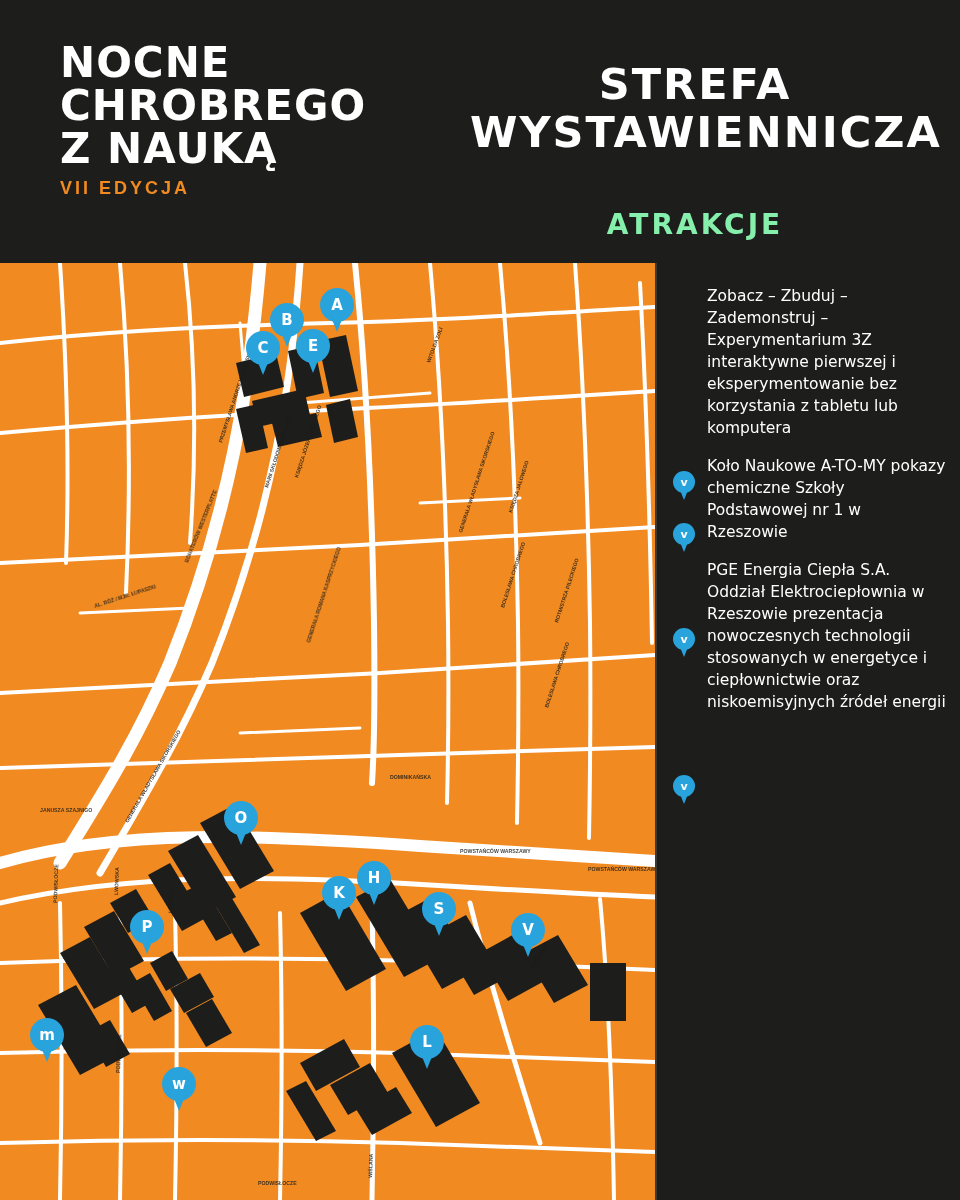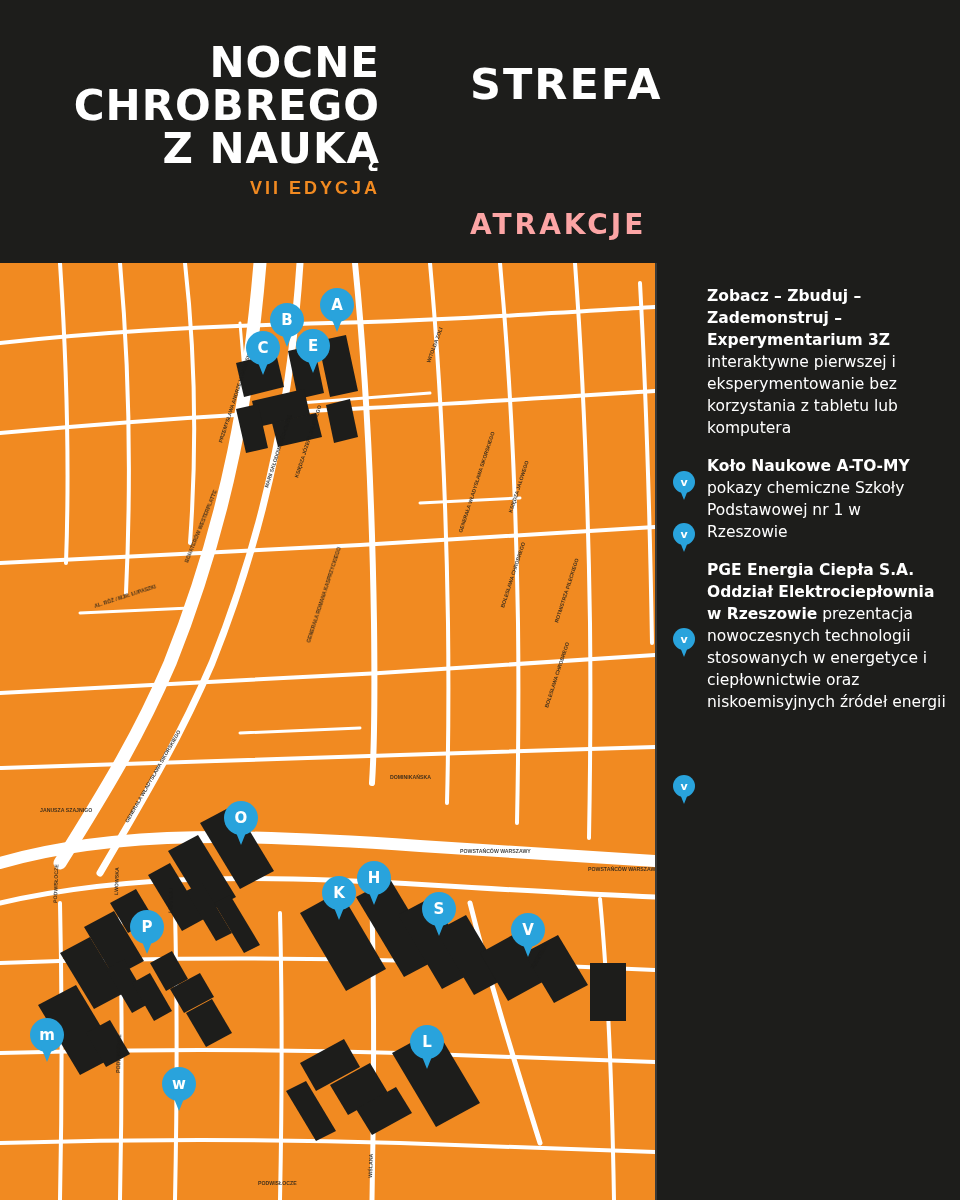--- a/index.html
+++ b/index.html
@@ -7,38 +7,38 @@
     width:960px;height:1200px;overflow:hidden;
     background:#1a1a1a;
     font-family:"Liberation Sans", sans-serif;
     -webkit-font-smoothing:antialiased;
   }
   .page{position:relative;width:960px;height:1200px;background:#1d1d1b;}
 
   
   .header{position:absolute;left:0;top:0;width:960px;height:263px;background:#1d1d1b;}
 
-  .logo{position:absolute;left:60px;top:42px;width:320px;color:#fff;text-align:right;}
+  .logo{position:absolute;left:60px;top:42px;width:320px;color:#fff;text-align:left;}
   .logo .l1,.logo .l2,.logo .l3{
     font-weight:bold;letter-spacing:1px;line-height:1.02;
     font-family:"DejaVu Sans", sans-serif;
   }
   .logo .l1{font-size:42px;}
   .logo .l2{font-size:42px;}
   .logo .l3{font-size:42px;}
   .logo .edycja{color:#f18a21;font-size:18px;letter-spacing:3px;font-weight:bold;margin-top:8px;}
 
-  .title{position:absolute;left:470px;top:60px;width:450px;text-align:left;color:#fff;}
+  .title{position:absolute;left:470px;top:60px;width:450px;text-align:center;color:#fff;}
   .title .t1,.title .t2{
     font-size:43px;font-weight:bold;letter-spacing:2px;line-height:1.12;
     font-family:"DejaVu Sans", sans-serif;
   }
   .subtitle{
-    position:absolute;left:470px;top:208px;width:450px;text-align:left;
-    color:#fca5a5;font-size:28px;font-weight:bold;letter-spacing:3px;
+    position:absolute;left:470px;top:208px;width:450px;text-align:center;
+    color:#86efac;font-size:28px;font-weight:bold;letter-spacing:3px;
     font-family:"DejaVu Sans", sans-serif;
   }
   .notch{
     position:absolute;left:727px;top:263px;width:0;height:0;
     border-left:17px solid transparent;border-right:17px solid transparent;
     border-top:16px solid #1d1d1b;z-index:5;
   }
 
   
   .map-wrap{position:absolute;left:0;top:263px;width:655px;height:937px;overflow:hidden;background:#f18a21;}
@@ -60,21 +60,21 @@
 
   
   .panel{position:absolute;left:655px;top:263px;width:305px;height:937px;background:#1d1d1b;}
   .divider{position:absolute;left:655px;top:263px;width:2px;height:937px;background:#3a3a38;}
   .attr-list{position:absolute;left:0;top:22px;width:305px;}
   .attr{position:relative;padding:0 14px 0 52px;margin-bottom:16px;}
   .attr .txt{
     color:#fff;font-size:15.5px;line-height:1.42;
     font-family:"DejaVu Sans", sans-serif;
   }
-  .attr .txt b{color:#fff;font-weight:bold;}
+  .attr .txt b{color:#fff;font-weight:normal;}
   .attr .txt span{font-weight:normal;}
   .mini-pin{position:absolute;left:18px;width:22px;height:30px;}
   .mini-pin .c{
     position:absolute;left:0;top:0;width:22px;height:22px;border-radius:50%;
     background:#29a3dc;color:#fff;font-size:11px;font-weight:bold;
     display:flex;align-items:center;justify-content:center;
     font-family:"DejaVu Sans", sans-serif;
   }
   .mini-pin .t{
     position:absolute;left:7px;top:19px;width:0;height:0;
@@ -92,20 +92,21 @@
 
     <div class="logo">
       <div class="l1">NOCNE</div>
       <div class="l2">CHROBREGO</div>
       <div class="l3">Z NAUKĄ</div>
       <div class="edycja">VII EDYCJA</div>
     </div>
 
     <div class="title">
       <div class="t1">STREFA</div>
+      <div class="t2">WYSTAWIENNICZA</div>
     </div>
 
     <div class="subtitle">ATRAKCJE</div>
   </div>
   <div class="notch"></div>
 
   <div class="map-wrap">
     <svg class="map-svg" width="655" height="937" viewBox="0 0 655 937">
       <rect x="0" y="0" width="655" height="937" fill="#f18a21"></rect>
       <g stroke="#ffffff" fill="none" stroke-linecap="round">

